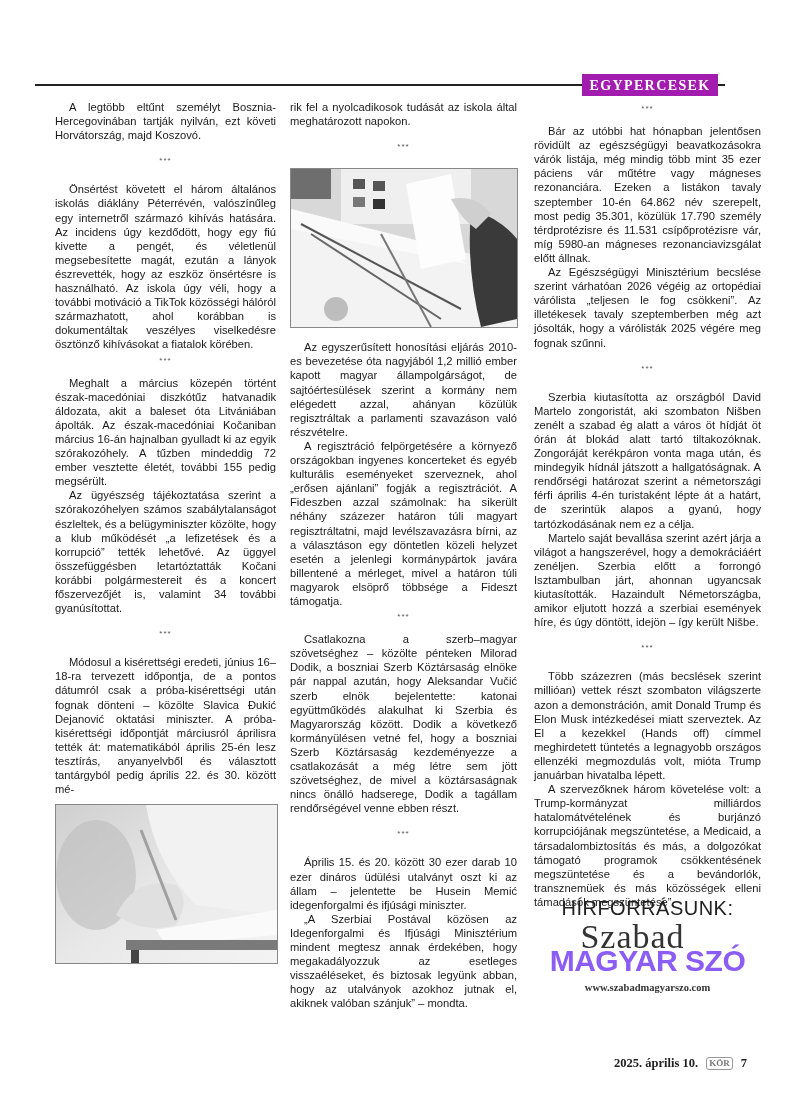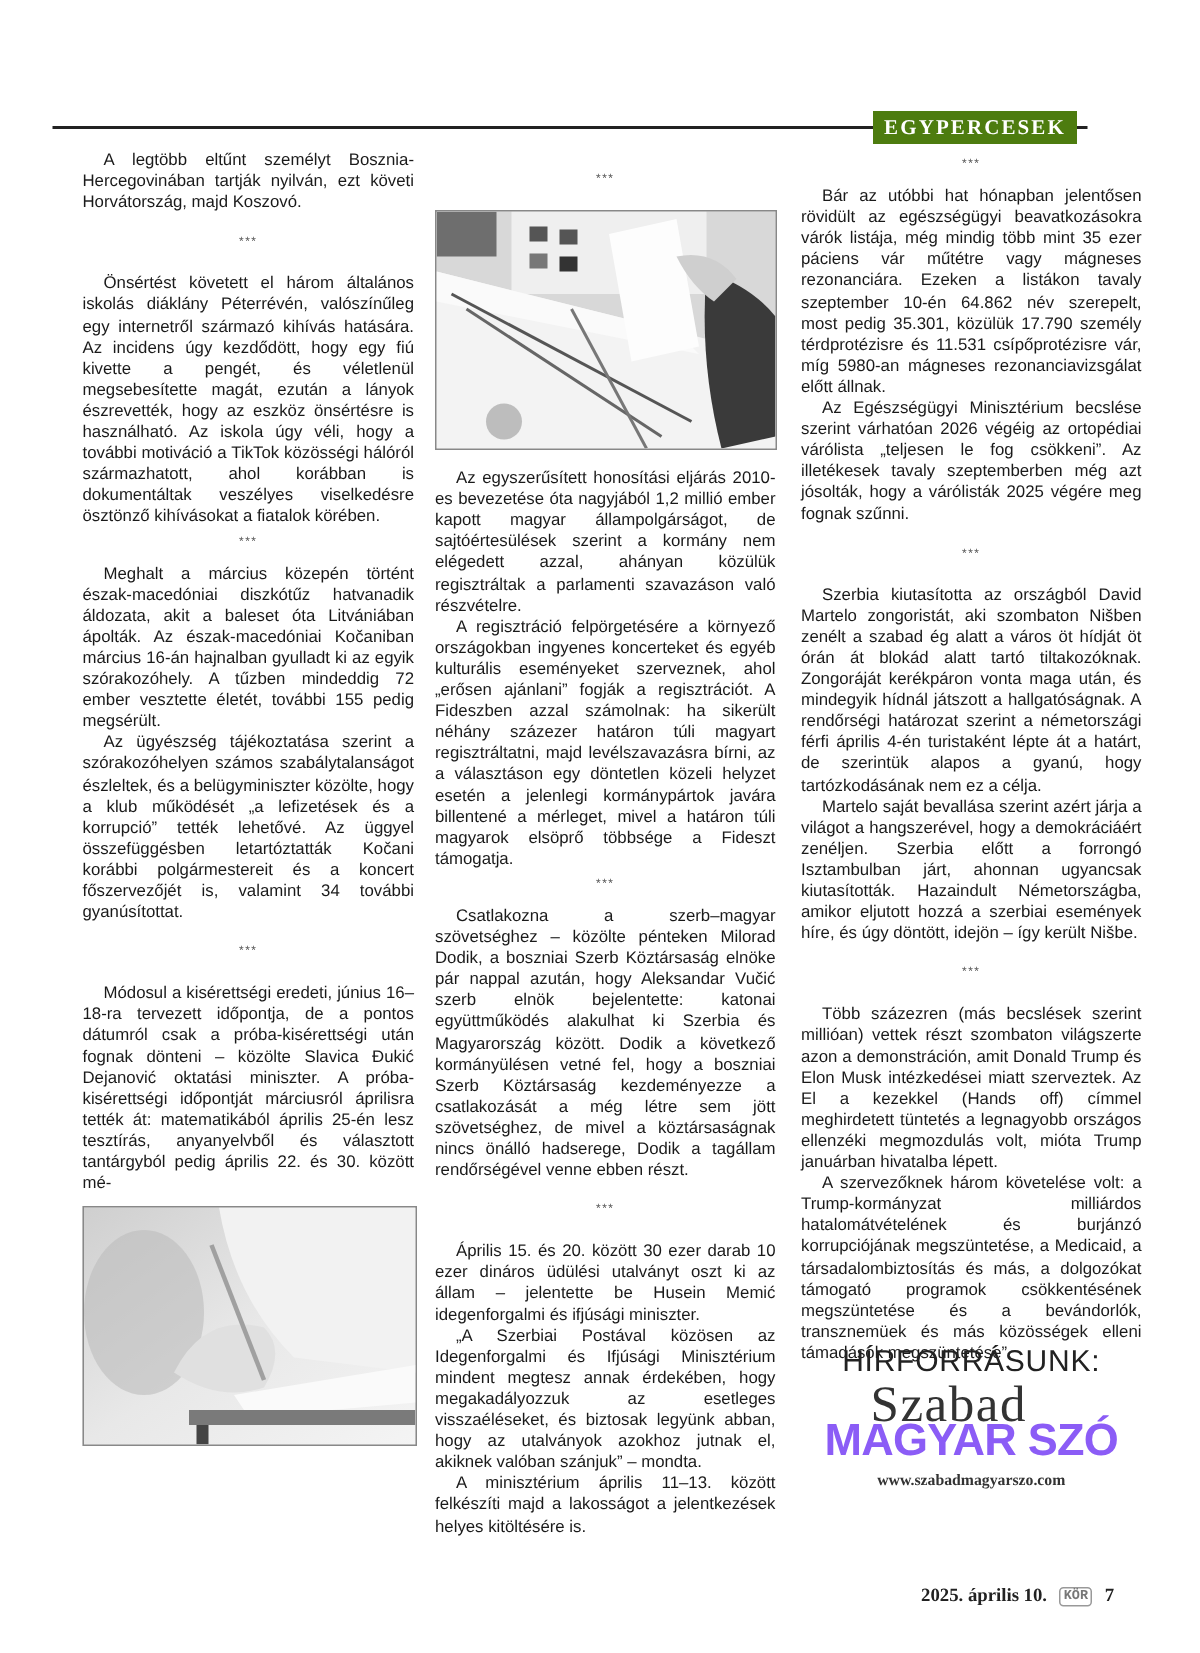--- a/index.html
+++ b/index.html
@@ -1,37 +1,37 @@
 <!DOCTYPE html>
 <html><head>
   <meta charset="utf-8">
   <style>
     html, body { margin: 0; padding: 0; background: #ffffff; }
     body { width: 800px; height: 1102px; position: relative; overflow: hidden; font-family: "Liberation Sans", "DejaVu Sans", sans-serif; color: #1a1a1a; }
     .header-rule { position: absolute; left: 35px; top: 84px; width: 690px; height: 2px; background: #222; }
-    .section-tag { position: absolute; left: 582px; top: 74px; width: 136px; height: 22px; background: #4d7c0f; color: #fff; font-family: "Liberation Serif", "DejaVu Serif", serif; font-weight: bold; font-size: 14px; letter-spacing: 1.4px; text-align: center; line-height: 23px; }
+    .section-tag { position: absolute; left: 582px; top: 74px; width: 136px; height: 22px; background: #a21caf; color: #fff; font-family: "Liberation Serif", "DejaVu Serif", serif; font-weight: bold; font-size: 14px; letter-spacing: 1.4px; text-align: center; line-height: 23px; }
     .col { position: absolute; top: 100px; font-size: 11.2px; line-height: 14.1px; text-align: justify; }
     .col1 { left: 55px; width: 221px; }
     .col2 { left: 290px; width: 227px; }
     .col3 { left: 534px; width: 227px; top: 100px; }
     .col p { margin: 0; text-indent: 14px; hyphens: manual; }
     .col p.noindent { text-indent: 0; }
     .stars { text-align: center; font-size: 8px; color: #555; letter-spacing: 1px; margin: 12px 0 14px 0; text-indent: 0; }
     .stars.tight { margin: 2px 0 8px 0; }
     .photo { border: 1px solid #888; background: #ddd; position: relative; overflow: hidden; margin: 0; }
     .photo-ballot { width: 226px; height: 158px; margin-bottom: 12px; }
     .photo-exam { width: 221px; height: 158px; margin-top: 8px; }
     .photo svg { display: block; width: 100%; height: 100%; }
     .source-box { position: absolute; left: 534px; top: 897px; width: 227px; text-align: center; }
     .source-label { font-size: 20px; letter-spacing: 0.5px; color: #222; margin-bottom: 2px; }
     .logo-script { font-family: "Liberation Serif", "DejaVu Serif", serif; font-size: 34px; color: #333; line-height: 30px; letter-spacing: 1px; margin-left: -30px; }
     .logo-main { font-family: "Liberation Sans", "DejaVu Sans", sans-serif; font-weight: bold; font-size: 30px; color: #8b5cf6; line-height: 30px; letter-spacing: -0.5px; margin-top: -6px; }
     .logo-url { font-family: "Liberation Serif", "DejaVu Serif", serif; font-weight: bold; font-size: 10.5px; color: #333; margin-top: 6px; }
     .footer { position: absolute; left: 614px; top: 1056px; font-family: "Liberation Serif", "DejaVu Serif", serif; font-weight: bold; font-size: 12.5px; color: #222; white-space: nowrap; }
-    .footer .kor { display: inline-block; border: 1px solid #999; border-radius: 3px; font-family: Liberation Mono, monospace; font-size: 9px; color: #777; padding: 0 2px; margin: 0 5px; vertical-align: 1px; line-height: 11px; }
+    .footer .kor { display: inline-block; border: 1px solid #999; border-radius: 3px; font-family: Liberation Serif, serif; font-size: 9px; color: #777; padding: 0 2px; margin: 0 5px; vertical-align: 1px; line-height: 11px; }
   </style>
 </head>
 <body>
 
 <div class="header-rule"></div>
 <div class="section-tag">EGYPERCESEK</div>
 
 <div class="col col1">
   <p>A legtöbb eltűnt személyt Bosznia-Hercegovinában tartják nyilván, ezt követi Horvátország, majd Koszovó.</p>
   <div class="stars">***</div>
@@ -56,20 +56,21 @@
       <path d="M60 110 Q80 70 120 80 Q135 95 120 120 Q90 130 60 110 Z" fill="#e0e0e0"></path>
       <line x1="85" y1="25" x2="120" y2="115" stroke="#a0a0a0" stroke-width="3"></line>
       <path d="M100 125 L221 105 L221 130 L110 140 Z" fill="#fafafa"></path>
       <rect x="70" y="135" width="151" height="10" fill="#7a7a7a"></rect>
       <rect x="75" y="145" width="8" height="13" fill="#444"></rect>
     </svg>
   </div>
 </div>
 
 <div class="col col2">
+  <p class="noindent">rik fel a nyolcadikosok tudását az iskola által meghatározott napokon.</p>
   <div class="stars">***</div>
   <div class="photo photo-ballot">
     <svg viewBox="0 0 226 158" preserveAspectRatio="none">
       <rect width="226" height="158" fill="#d8d8d8"></rect>
       <rect x="0" y="0" width="40" height="30" fill="#6e6e6e"></rect>
       <rect x="50" y="0" width="130" height="55" fill="#efefef"></rect>
       <rect x="62" y="10" width="12" height="10" fill="#555"></rect>
       <rect x="82" y="12" width="12" height="10" fill="#555"></rect>
       <rect x="62" y="28" width="12" height="10" fill="#777"></rect>
       <rect x="82" y="30" width="12" height="10" fill="#333"></rect>
@@ -84,21 +85,20 @@
       <circle cx="45" cy="140" r="12" fill="#9a9a9a" opacity="0.6"></circle>
     </svg>
   </div>
   <p>Az egyszerűsített honosítási eljárás 2010-es bevezetése óta nagyjából 1,2 millió ember kapott magyar állampolgárságot, de sajtóértesülések szerint a kormány nem elégedett azzal, ahányan közülük regisztráltak a parlamenti szavazáson való részvételre.</p>
   <p>A regisztráció felpörgetésére a környező országokban ingyenes koncerteket és egyéb kulturális eseményeket szerveznek, ahol „erősen ajánlani” fogják a regisztrációt. A Fideszben azzal számolnak: ha sikerült néhány százezer határon túli magyart regisztráltatni, majd levélszavazásra bírni, az a választáson egy döntetlen közeli helyzet esetén a jelenlegi kormánypártok javára billentené a mérleget, mivel a határon túli magyarok elsöprő többsége a Fideszt támogatja.</p>
   <div class="stars tight">***</div>
   <p>Csatlakozna a szerb–magyar szövetséghez – közölte pénteken Milorad Dodik, a boszniai Szerb Köztársaság elnöke pár nappal azután, hogy Aleksandar Vučić szerb elnök bejelentette: katonai együttműködés alakulhat ki Szerbia és Magyarország között. Dodik a következő kormányülésen vetné fel, hogy a boszniai Szerb Köztársaság kezdeményezze a csatlakozását a még létre sem jött szövetséghez, de mivel a köztársaságnak nincs önálló hadserege, Dodik a tagállam rendőrségével venne ebben részt.</p>
   <div class="stars">***</div>
   <p>Április 15. és 20. között 30 ezer darab 10 ezer dináros üdülési utalványt oszt ki az állam – jelentette be Husein Memić idegenforgalmi és ifjúsági miniszter.</p>
   <p>„A Szerbiai Postával közösen az Idegenforgalmi és Ifjúsági Minisztérium mindent megtesz annak érdekében, hogy megakadályozzuk az esetleges visszaéléseket, és biztosak legyünk abban, hogy az utalványok azokhoz jutnak el, akiknek valóban szánjuk” – mondta.</p>
-  <p>A minisztérium április 11–13. között felkészíti majd a lakosságot a jelentkezések helyes kitöltésére is.</p>
 </div>
 
 <div class="col col3">
   <div class="stars tight">***</div>
   <p>Bár az utóbbi hat hónapban jelentősen rövidült az egészségügyi beavatkozásokra várók listája, még mindig több mint 35 ezer páciens vár műtétre vagy mágneses rezonanciára. Ezeken a listákon tavaly szeptember 10-én 64.862 név szerepelt, most pedig 35.301, közülük 17.790 személy térdprotézisre és 11.531 csípőprotézisre vár, míg 5980-an mágneses rezonanciavizsgálat előtt állnak.</p>
   <p>Az Egészségügyi Minisztérium becslése szerint várhatóan 2026 végéig az ortopédiai várólista „teljesen le fog csökkeni”. Az illetékesek tavaly szeptemberben még azt jósolták, hogy a várólisták 2025 végére meg fognak szűnni.</p>
   <div class="stars">***</div>
   <p>Szerbia kiutasította az országból David Martelo zongoristát, aki szombaton Nišben zenélt a szabad ég alatt a város öt hídját öt órán át blokád alatt tartó tiltakozóknak. Zongoráját kerékpáron vonta maga után, és mindegyik hídnál játszott a hallgatóságnak. A rendőrségi határozat szerint a németországi férfi április 4-én turistaként lépte át a határt, de szerintük alapos a gyanú, hogy tartózkodásának nem ez a célja.</p>
   <p>Martelo saját bevallása szerint azért járja a világot a hangszerével, hogy a demokráciáért zenéljen. Szerbia előtt a forrongó Isztambulban járt, ahonnan ugyancsak kiutasították. Hazaindult Németországba, amikor eljutott hozzá a szerbiai események híre, és úgy döntött, idejön – így került Nišbe.</p>
   <div class="stars">***</div>

